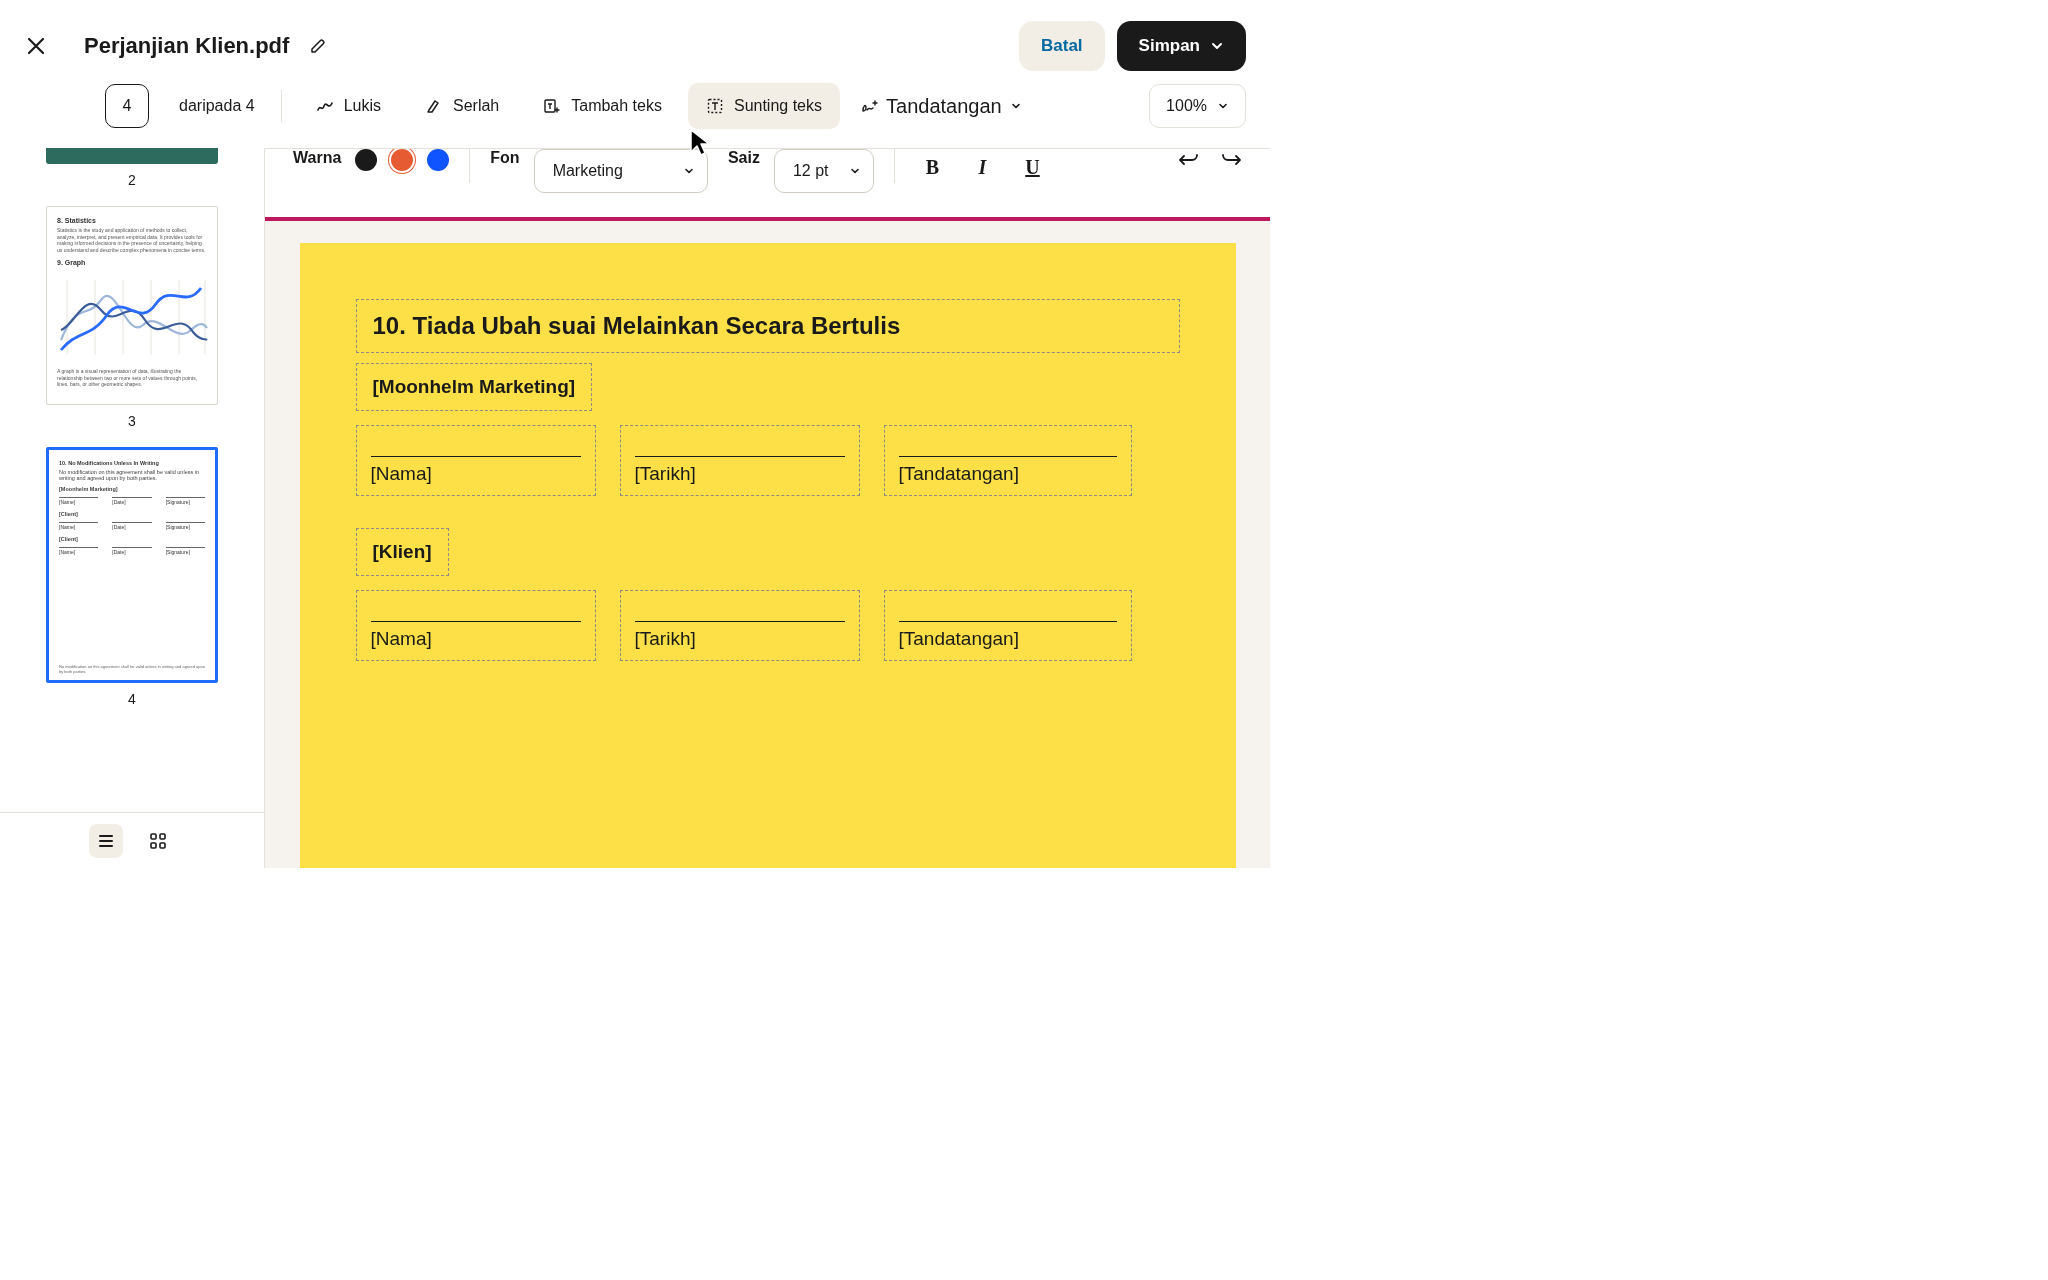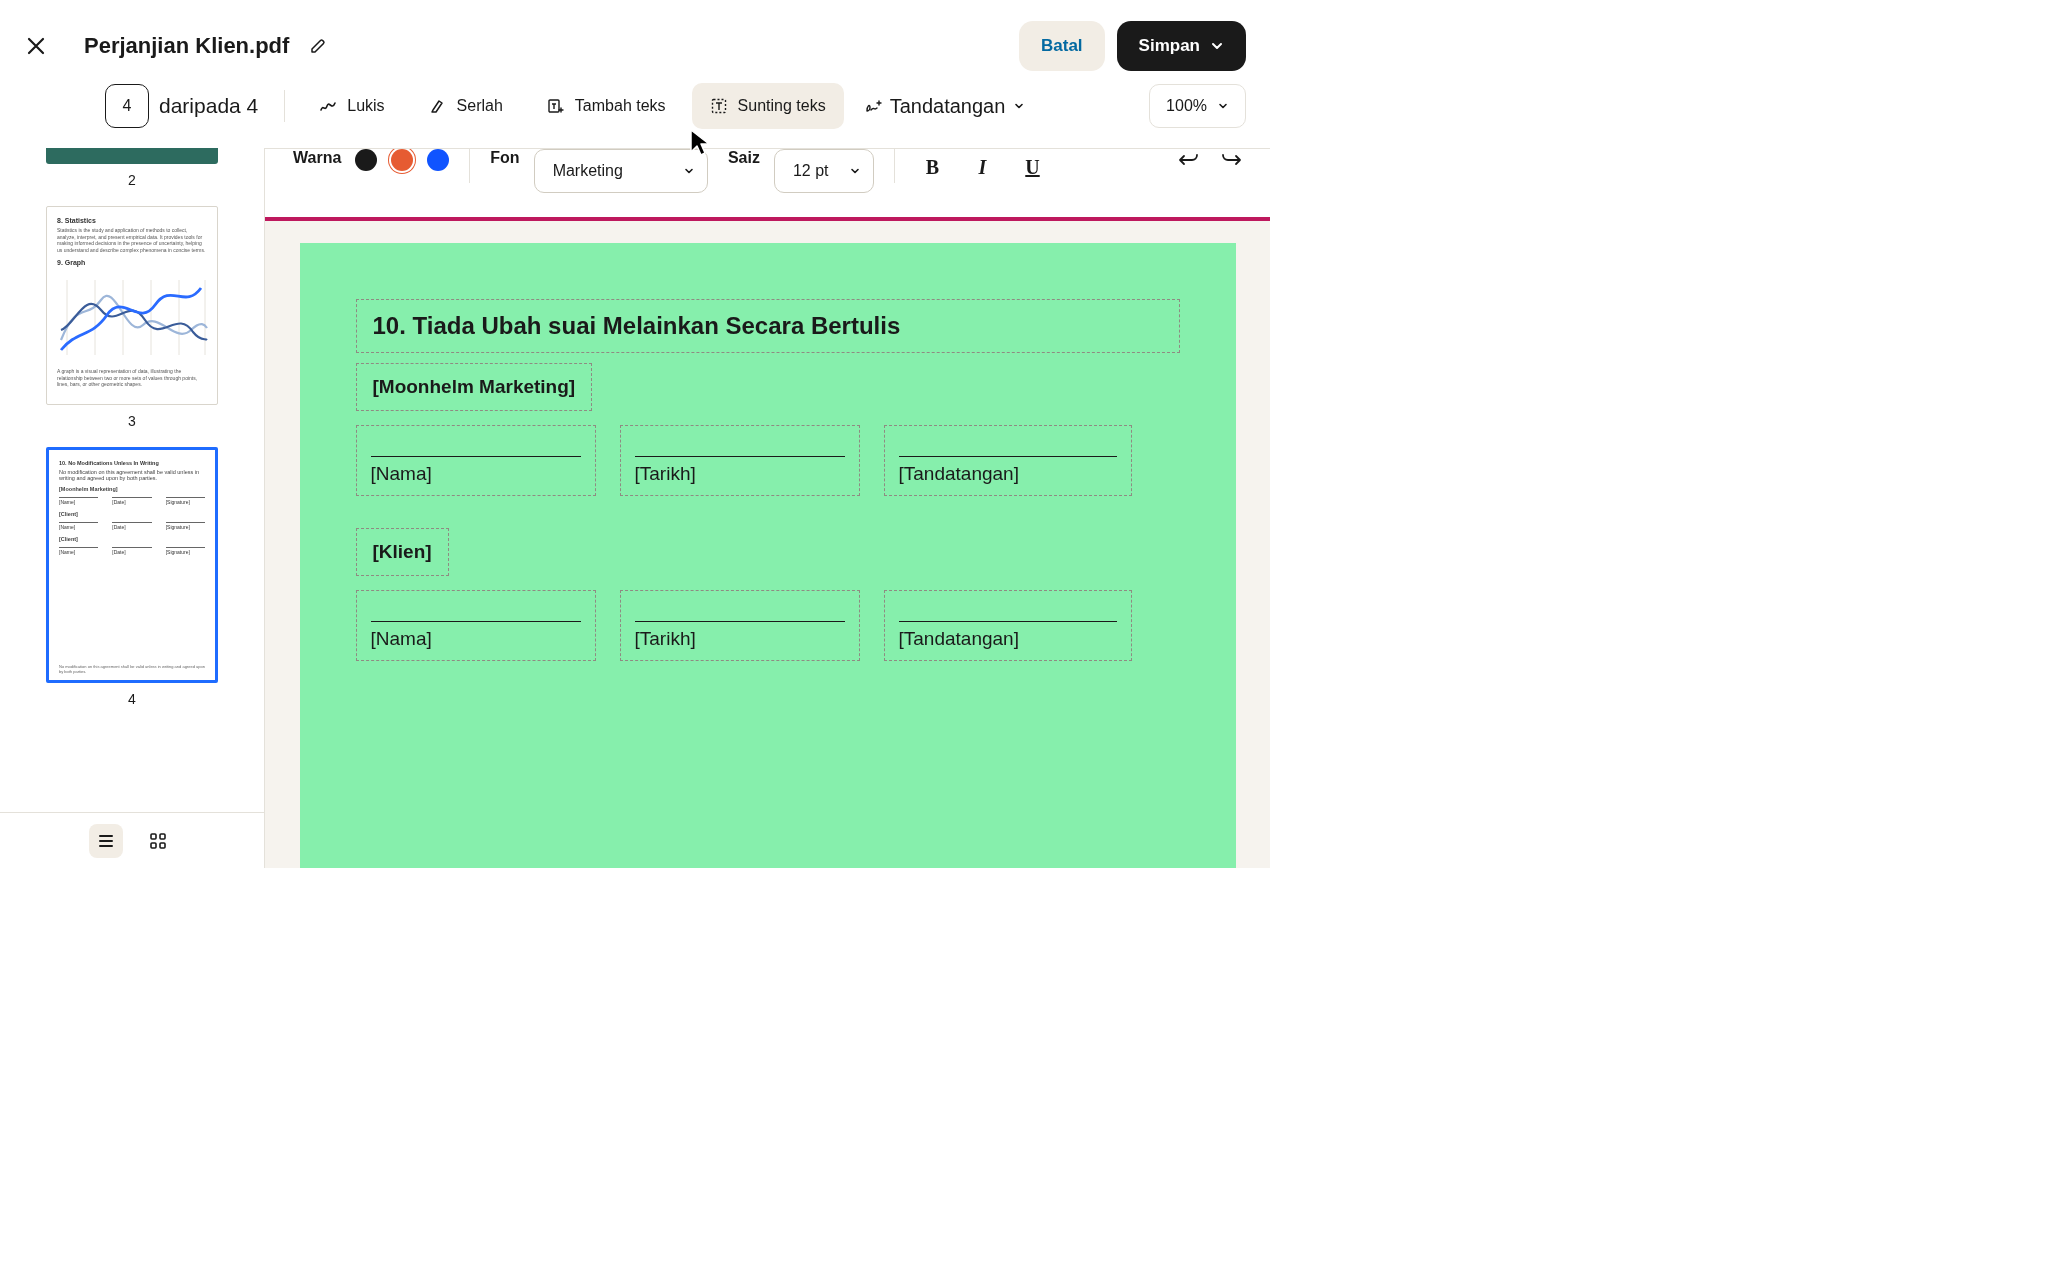--- a/index.html
+++ b/index.html
@@ -12,21 +12,21 @@
   .title { font-size: 22px; font-weight: 600; flex: 0 0 auto; }
   .edit-title-btn { margin-left: 18px; width: 22px; height: 22px; display:flex; align-items:center; justify-content:center; cursor:pointer; }
   .header-spacer { flex: 1; }
   .btn { display:inline-flex; align-items:center; justify-content:center; border-radius: 14px; font-size: 17px; font-weight: 600; padding: 0 22px; height: 50px; cursor:pointer; border:none; }
   .btn.cancel { background: #f2ede5; color: #0369a1; margin-right: 12px; }
   .btn.save { background: #1a1a1a; color: #fff; }
   .btn.save .chev { margin-left: 10px; }
 
   .toolbar { display:flex; align-items:center; padding: 0 24px 14px 24px; height: 70px; gap: 8px; position: relative; }
   .page-box { border: 1px solid #1a1a1a; border-radius: 10px; width: 44px; height: 44px; display:flex; align-items:center; justify-content:center; font-size: 16px; font-weight: 500; margin-left: 81px; }
-  .page-label { font-size: 21px; margin-left: 2px; margin-right: 10px; }
+  .page-label { font-size: 16px; margin-left: 22px; margin-right: 10px; }
   .tool-sep { width: 1px; height: 32px; background: #e4e1da; margin: 0 8px; }
   .tool { display:flex; align-items:center; gap:10px; padding: 0 18px; height: 46px; border-radius: 10px; font-size: 16px; cursor:pointer; }
   .tool.active { background: #f2ede5; }
   .sign-tool { display:flex; align-items:center; gap:8px; padding: 0 12px; height: 46px; font-size: 20px; cursor:pointer; }
   .zoom { margin-left: auto; border: 1px solid #e4e1da; border-radius: 10px; padding: 0 16px; height: 44px; display:flex; align-items:center; gap:10px; font-size: 16px; font-weight: 500; cursor:pointer; }
 
   .cursor-overlay { position: absolute; left: 688px; top: 50px; pointer-events: none; z-index: 10; }
 
   .body { flex: 1; display:flex; overflow:hidden; }
   .sidebar { width: 265px; border-right: 1px solid #e4e1da; display:flex; flex-direction:column; padding: 0 0 0 0; }
@@ -59,21 +59,21 @@
   .swatch.blue { background:#1054ff; }
   .fmt-sep { width:1px; height:34px; background:#e4e1da; margin: 0 6px; }
   .select { border:1px solid #d1ccc1; border-radius:10px; height:44px; padding: 0 12px 0 18px; display:flex; align-items:center; gap:60px; font-size:16px; cursor:pointer; }
   .select.size { gap: 20px; }
   .fmt-btn { width:36px; height:36px; display:flex; align-items:center; justify-content:center; font-size:20px; font-weight:700; font-family: Georgia, serif; cursor:pointer; }
   .fmt-btn.italic { font-style: italic; }
   .fmt-btn.underline { text-decoration: underline; }
   .fmt-actions { margin-left:auto; display:flex; gap:20px; }
 
   .canvas { flex:1; background:#f6f3ee; display:flex; justify-content:center; overflow:hidden; padding-top: 22px; }
-  .page { background:#86efac; width: 936px; padding: 56px 56px 40px 56px; }
+  .page { background:#fde047; width: 936px; padding: 56px 56px 40px 56px; }
   .editbox { border: 1px dashed #8f8b82; padding: 12px 16px; margin-bottom: 10px; }
   .section-title { font-size: 24px; font-weight: 700; }
   .section-body { font-size: 19px; line-height: 1.35; color: #7a766e; }
   .section-body-box { margin-bottom: 32px; }
   .party-label { font-size: 19px; font-weight: 700; display:inline-block; }
   .party-box { display:inline-block; }
   .sig-row { display:flex; gap: 24px; margin-bottom: 32px; margin-top: 4px; }
   .sig-cell { border: 1px dashed #8f8b82; padding: 8px 14px 10px 14px; }
   .sig-cell.name { width: 240px; }
   .sig-cell.date { width: 240px; }

